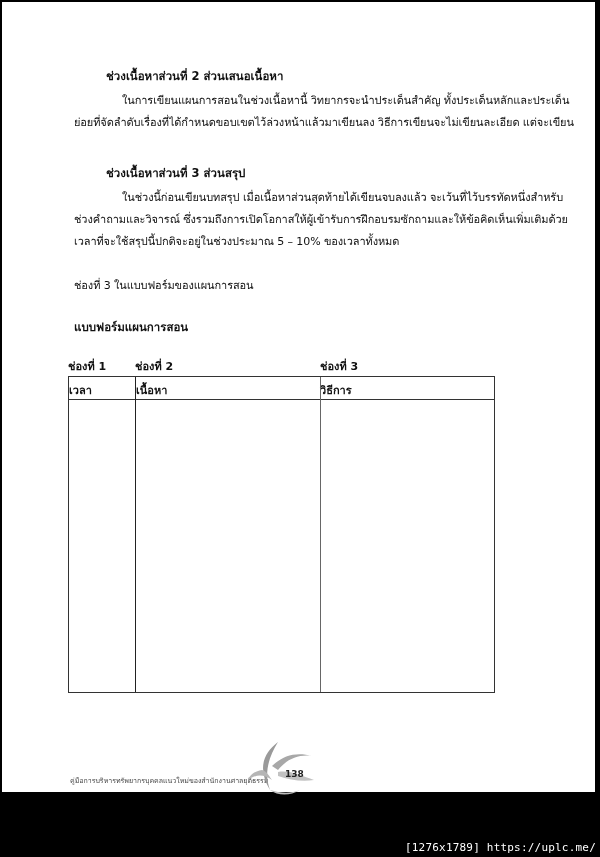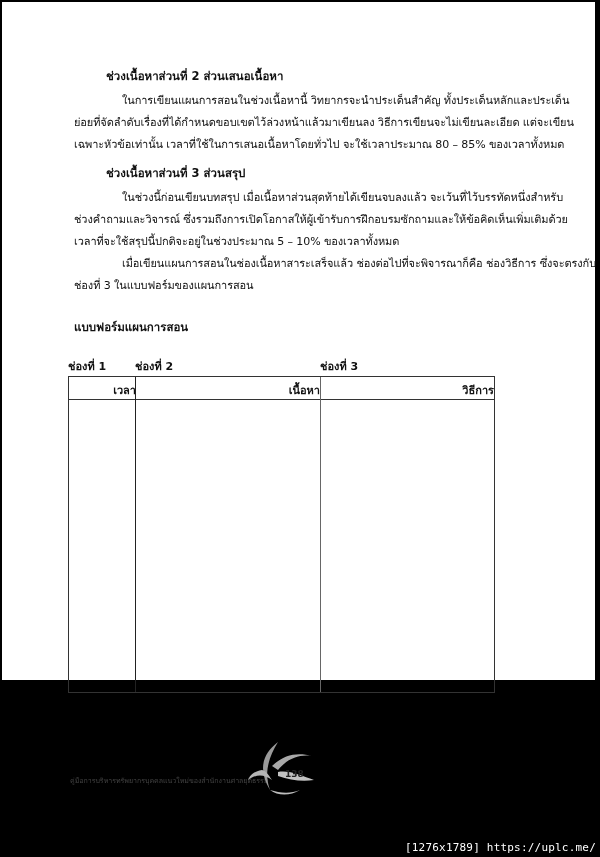--- a/index.html
+++ b/index.html
@@ -3,60 +3,58 @@
 <meta charset="utf-8">
 <style>
   html, body { margin: 0; padding: 0; }
   body {
     width: 600px; height: 857px; position: relative; overflow: hidden;
     background: #000;
     font-family: "DejaVu Sans", sans-serif;
     color: #111;
   }
   .page {
-    position: absolute; left: 2px; top: 2px; width: 593px; height: 678px;
+    position: absolute; left: 2px; top: 2px; width: 593px; height: 790px;
     background: #fff;
   }
   .abs { position: absolute; white-space: nowrap; }
   .h { font-weight: bold; font-size: 11.5px; }
   .p { font-size: 11px; letter-spacing: -0.1px; }
   .table {
     position: absolute; left: 66px; top: 374px; width: 427px; height: 317px;
     border: 1.5px solid #333; box-sizing: border-box;
   }
   .table .hdr {
     position: absolute; left: 0; right: 0; top: 0; height: 23px;
     border-bottom: 1.5px solid #333; box-sizing: border-box;
   }
   .vline { position: absolute; top: 0; bottom: 0; width: 0; border-left: 1.2px solid #444; }
-  .cell-label { position: absolute; top: 4px; font-size: 11px; font-weight: bold; text-align: right; }
+  .cell-label { position: absolute; top: 4px; font-size: 11px; font-weight: bold; text-align: left; }
   .colnum { position: absolute; top: 355px; font-size: 11px; font-weight: bold; text-align: left; }
   .footer-text { position: absolute; left: 68px; top: 773px; font-size: 7px; color: #444; white-space: nowrap; }
   .pageno { position: absolute; left: 283px; top: 767px; font-size: 9px; font-weight: bold; color: #222; }
   .logo { position: absolute; left: 246px; top: 738px; }
   .badge {
     position: absolute; right: 4px; top: 841px; font-size: 11px; color: #fff;
     font-family: "DejaVu Sans Mono", monospace; letter-spacing: 0.2px;
   }
 </style>
 </head>
 <body>
 
 <div class="page">
 
   <div class="abs h" style="left:104px; top:65px;">ช่วงเนื้อหาส่วนที่ 2  ส่วนเสนอเนื้อหา</div>
   <div class="abs p" style="left:120px; top:89px;">ในการเขียนแผนการสอนในช่วงเนื้อหานี้ วิทยากรจะนำประเด็นสำคัญ ทั้งประเด็นหลักและประเด็น</div>
   <div class="abs p" style="left:72px; top:111px;">ย่อยที่จัดลำดับเรื่องที่ได้กำหนดขอบเขตไว้ล่วงหน้าแล้วมาเขียนลง วิธีการเขียนจะไม่เขียนละเอียด แต่จะเขียน</div>
-  <div class="abs p" style="left:72px; top:133px;">เฉพาะหัวข้อเท่านั้น เวลาที่ใช้ในการเสนอเนื้อหาโดยทั่วไป จะใช้เวลาประมาณ 80 – 85% ของเวลาทั้งหมด</div>
 
   <div class="abs h" style="left:104px; top:162px;">ช่วงเนื้อหาส่วนที่ 3  ส่วนสรุป</div>
   <div class="abs p" style="left:72px; top:208px;">ช่วงคำถามและวิจารณ์ ซึ่งรวมถึงการเปิดโอกาสให้ผู้เข้ารับการฝึกอบรมซักถามและให้ข้อคิดเห็นเพิ่มเติมด้วย</div>
   <div class="abs p" style="left:120px; top:186px;">ในช่วงนี้ก่อนเขียนบทสรุป เมื่อเนื้อหาส่วนสุดท้ายได้เขียนจบลงแล้ว จะเว้นที่ไว้บรรทัดหนึ่งสำหรับ</div>
   <div class="abs p" style="left:72px; top:230px;">เวลาที่จะใช้สรุปนี้ปกติจะอยู่ในช่วงประมาณ 5 – 10% ของเวลาทั้งหมด</div>
-  <div class="abs p" style="left:120px; top:252px;">เมื่อเขียนแผนการสอนในช่องเนื้อหาสาระเสร็จแล้ว ช่องต่อไปที่จะพิจารณาก็คือ ช่องวิธีการ ซึ่งจะตรงกับ</div>
   <div class="abs p" style="left:72px; top:274px;">ช่องที่ 3 ในแบบฟอร์มของแผนการสอน</div>
 
   <div class="abs h" style="left:72px; top:316px;">แบบฟอร์มแผนการสอน</div>
 
   <div class="colnum" style="left:66px; width:70px;">ช่องที่ 1</div>
   <div class="colnum" style="left:133px; width:185px;">ช่องที่ 2</div>
   <div class="colnum" style="left:318px; width:175px;">ช่องที่ 3</div>
 
   <div class="table">
     <div class="hdr">

